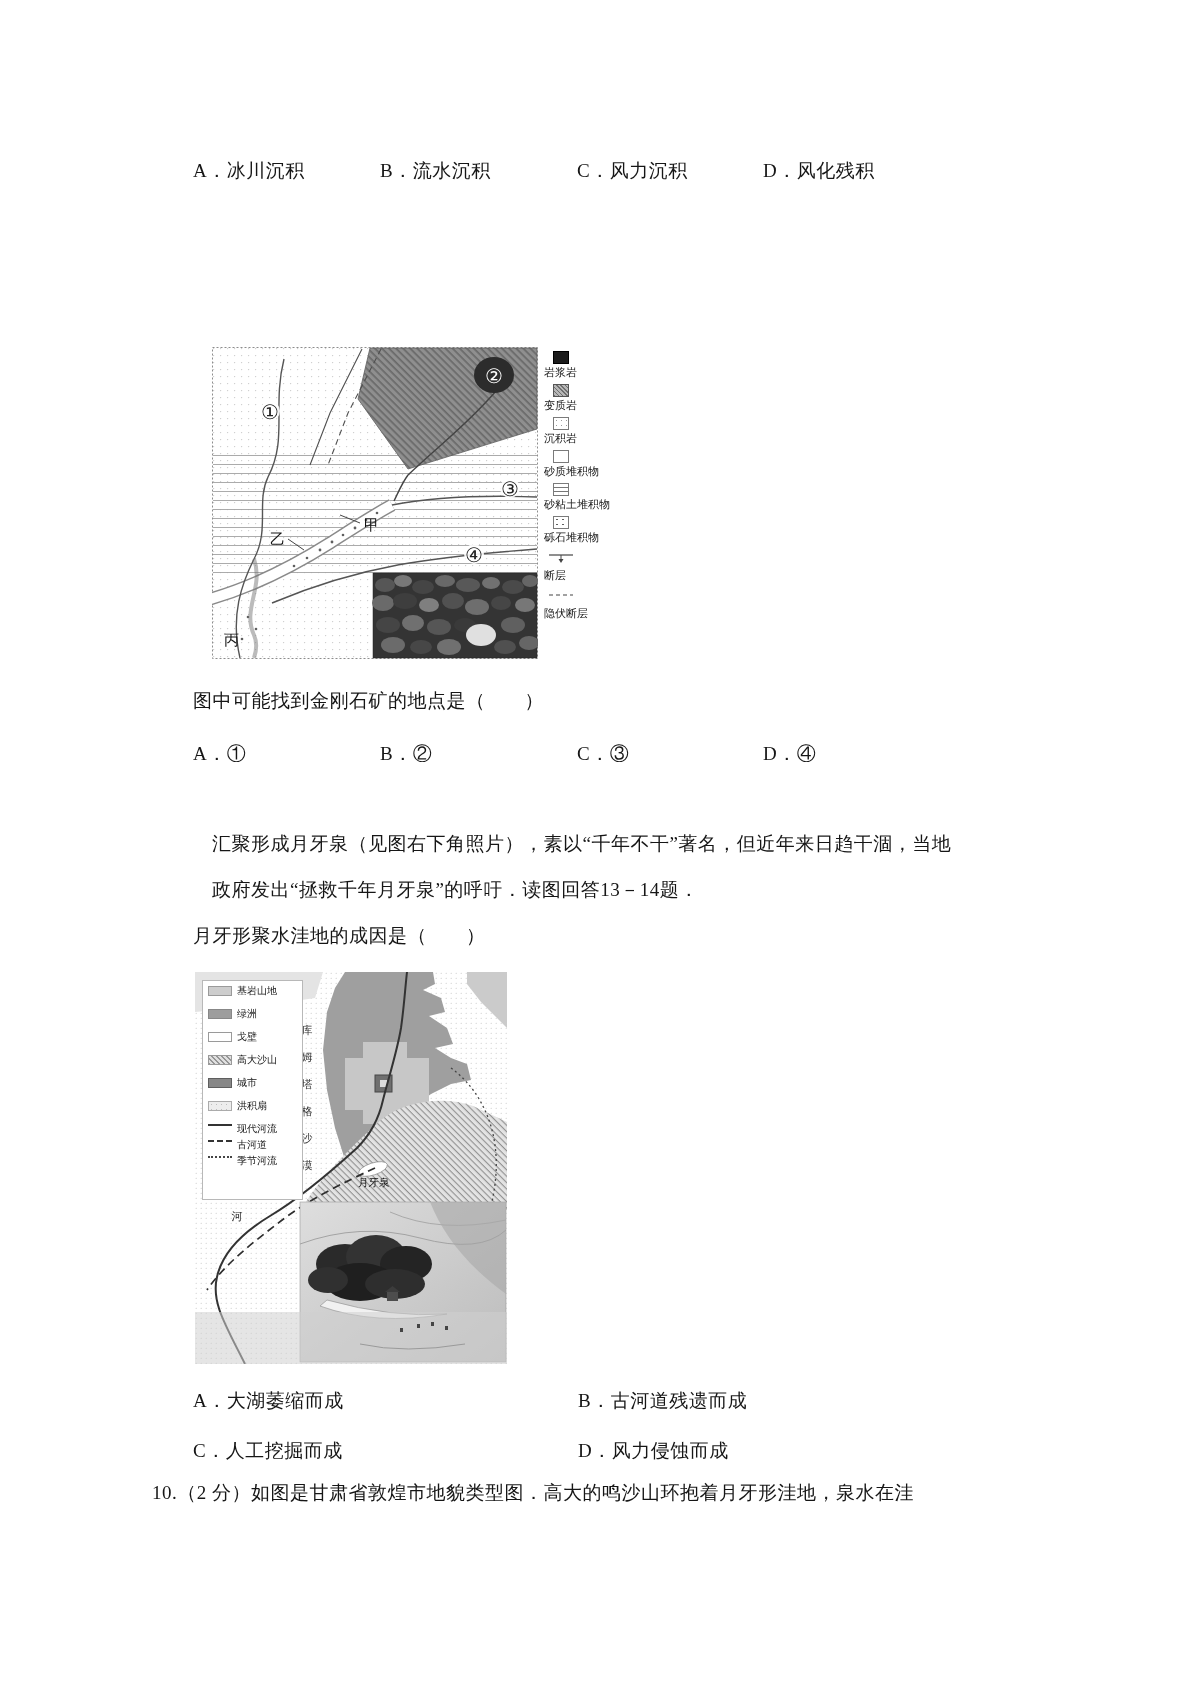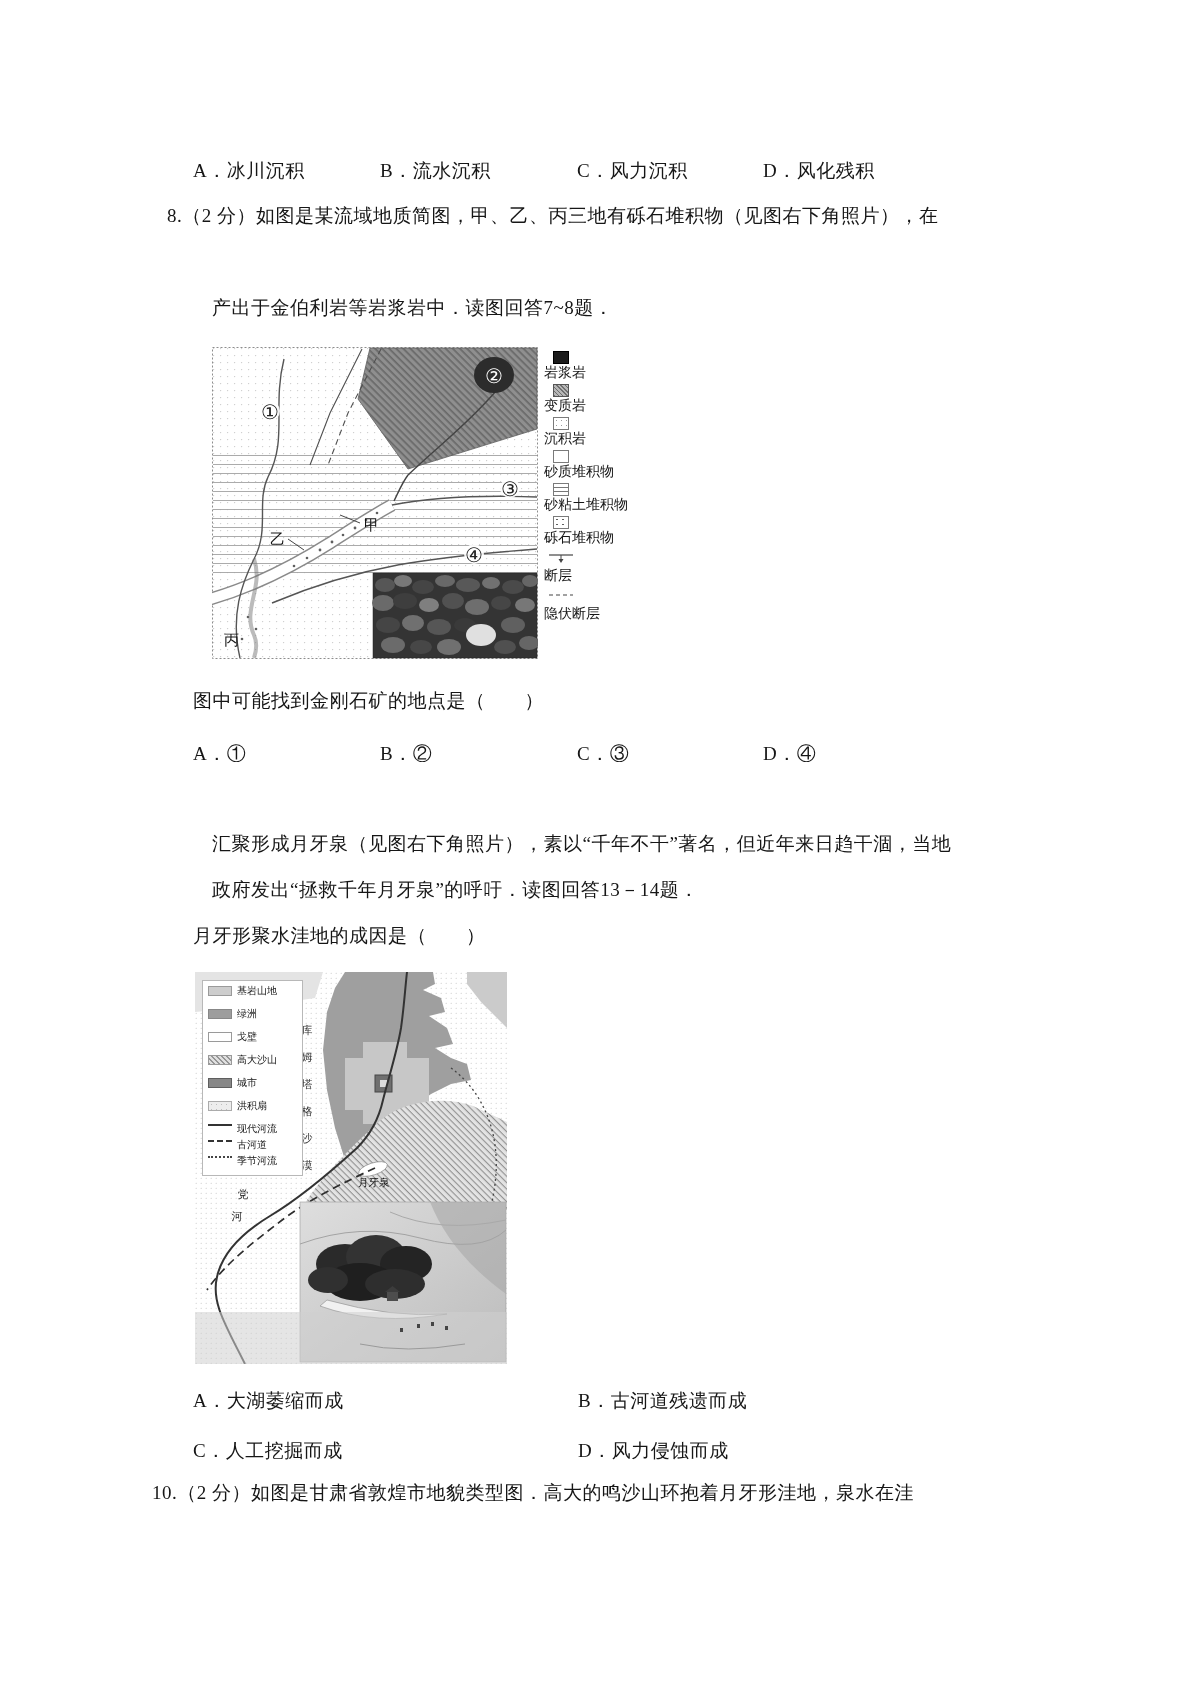--- a/index.html
+++ b/index.html
@@ -7,32 +7,32 @@
     position:relative;width:1200px;height:1698px;background:#ffffff;overflow:hidden;
     font-family:"Liberation Serif","DejaVu Serif",serif;color:#161616;
   }
   .t{position:absolute;font-size:19px;line-height:26px;height:26px;white-space:nowrap;letter-spacing:0.5px;}
   
   .fig1{position:absolute;left:200px;top:347px;width:430px;height:318px;}
   .fig1 svg.map{position:absolute;left:12px;top:0;}
   .lg1{position:absolute;left:344px;top:4px;width:80px;}
   .lg1 .item{margin-bottom:5px;}
   .lg1 .sw{width:16px;height:13px;margin-left:9px;box-sizing:border-box;}
-  .lg1 .lbl{font-size:14px;line-height:13px;margin-top:2px;white-space:nowrap;letter-spacing:0;}
+  .lg1 .lbl{font-size:11px;line-height:13px;margin-top:2px;white-space:nowrap;letter-spacing:0;}
   .sw-igneous{background:#1c1c1c;border:1px solid #000;}
   .sw-meta{border:1px solid #555;background:repeating-linear-gradient(45deg,#6f6f6f 0 1px,#b7b7b7 1px 3px);}
   .sw-sed{border:1px solid #7a7a7a;background-color:#fff;background-image:radial-gradient(#9a9a9a 0.7px,transparent 0.8px);background-size:5px 5px;}
   .sw-sand{border:1px solid #7a7a7a;background-color:#fff;background-image:radial-gradient(#b0b0b0 0.6px,transparent 0.7px);background-size:4px 4px;}
   .sw-clay{border:1px solid #7a7a7a;background-color:#fff;background-image:linear-gradient(#777 1px,transparent 1px);background-size:8px 4px;background-position:1px 3px;}
   .sw-gravel{border:1px solid #7a7a7a;background-color:#fff;background-image:radial-gradient(#606060 1.1px,transparent 1.2px);background-size:6px 5px;}
   .sw-line{width:26px;height:12px;margin-left:4px;}
   
   .fig2{position:absolute;left:195px;top:972px;width:312px;height:392px;}
   .fig2 svg.map{position:absolute;left:0;top:0;}
-  .lg2{position:absolute;left:7px;top:8px;width:101px;height:196px;background:#ffffff;border:1px solid #b8b8b8;
+  .lg2{position:absolute;left:7px;top:8px;width:101px;height:220px;background:#ffffff;border:1px solid #b8b8b8;
        box-sizing:border-box;padding:5px 0 0 5px;}
   .lg2 .row{display:flex;align-items:center;margin-bottom:13px;height:10px;}
   .lg2 .row.sm{margin-bottom:6px;text-align:right;}
   .lg2 .s2{width:24px;height:10px;margin-right:5px;flex:none;box-sizing:border-box;}
   .lg2 .lbl{font-size:10px;line-height:10px;white-space:nowrap;letter-spacing:0;}
   .s2-rock{background:#cdcdcd;border:1px solid #9a9a9a;}
   .s2-oasis{background:#9d9d9d;border:1px solid #878787;}
   .s2-gobi{background:#fff;border:1px solid #9a9a9a;background-image:radial-gradient(#a8a8a8 0.6px,transparent 0.7px);background-size:4px 4px;}
   .s2-dune{border:1px solid #9a9a9a;background:repeating-linear-gradient(45deg,#969696 0 1px,#e0e0e0 1px 3.5px);}
   .s2-city{background:#878787;border:1px solid #5e5e5e;}
@@ -44,22 +44,20 @@
 </head>
 <body>
 
 <div class="page">
 
   <div class="t" style="left:193px;top:158px">A．冰川沉积</div>
   <div class="t" style="left:380px;top:158px">B．流水沉积</div>
   <div class="t" style="left:577px;top:158px">C．风力沉积</div>
   <div class="t" style="left:763px;top:158px">D．风化残积</div>
 
-  <div class="t" style="left:167px;top:203px">8.（2 分）如图是某流域地质简图，甲、乙、丙三地有砾石堆积物（见图右下角照片），在</div>
-  <div class="t" style="left:212px;top:295px">产出于金伯利岩等岩浆岩中．读图回答7~8题．</div>
 
   <div class="fig1">
     <svg class="map" width="326" height="312" viewBox="0 0 326 312">
       <defs>
         <pattern id="pdots" width="7" height="7" patternUnits="userSpaceOnUse">
           <circle cx="1.6" cy="1.6" r="0.7" fill="#b9b9b9"></circle>
         </pattern>
         <pattern id="phl" width="10" height="9" patternUnits="userSpaceOnUse">
           <rect width="10" height="1" y="0" fill="#a2a2a2"></rect>
         </pattern>

